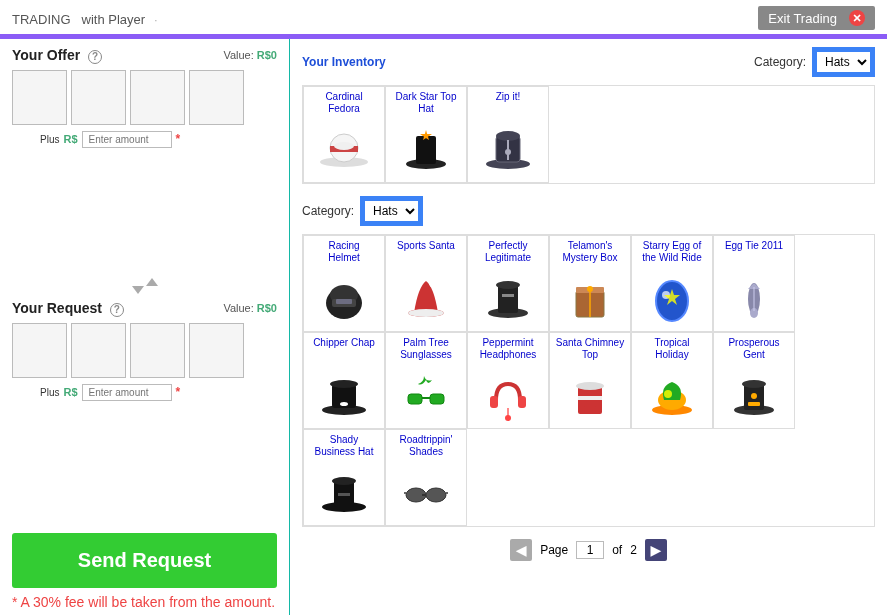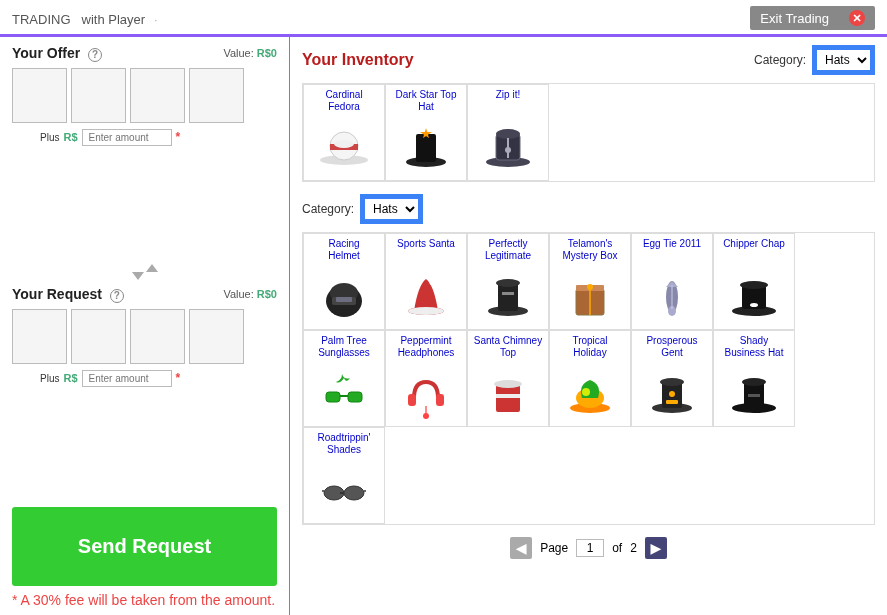--- a/index.html
+++ b/index.html
@@ -12,42 +12,42 @@
       overflow: hidden;
       position: relative;
     }
 
     
     .header {
       display: flex;
       justify-content: space-between;
       align-items: center;
       padding: 6px 12px 4px 12px;
-      border-bottom: 3px solid #8b5cf6;
+      border-bottom: 5px solid #8b5cf6;
     }
     .header-title {
       font-size: 18px;
       font-weight: bold;
       color: #222;
     }
     .header-title span {
       font-size: 13px;
       font-weight: normal;
       color: #555;
     }
     .exit-btn {
       background: #888;
       color: #fff;
       border: none;
       padding: 4px 10px;
       cursor: pointer;
       font-size: 13px;
       display: flex;
       align-items: center;
-      gap: 20px;
+      gap: 12px;
       border-radius: 2px;
     }
     .exit-btn .x-circle {
       background: #e44;
       border-radius: 50%;
       width: 16px;
       height: 16px;
       display: inline-flex;
       align-items: center;
       justify-content: center;
@@ -156,21 +156,21 @@
       padding: 4px 0;
       color: #aaa;
       font-size: 18px;
     }
 
     .send-btn {
       background: #3c3;
       color: #fff;
       border: none;
       width: 100%;
-      padding: 28px;
+      padding: 16px;
       font-size: 20px;
       font-weight: bold;
       cursor: pointer;
       border-radius: 3px;
       margin-top: 8px;
     }
 
     .fee-note {
       font-size: 14px;
       color: #e44;
@@ -184,23 +184,23 @@
       overflow-y: auto;
     }
 
     .inventory-header {
       display: flex;
       justify-content: space-between;
       align-items: center;
       margin-bottom: 8px;
     }
     .inventory-title {
-      font-size: 16px;
-      font-weight: bold;
-      color: #b91c1c;
+      font-size: 12px;
+      font-weight: bold;
+      color: #1d4ed8;
     }
     .category-row {
       display: flex;
       align-items: center;
       gap: 6px;
       font-size: 12px;
       color: #333;
     }
     .category-select {
       border: 5px solid #3b82f6;
@@ -456,20 +456,31 @@
         <div class="inv-item-img">
           <svg width="56" height="56" viewBox="0 0 56 56">
             <rect x="14" y="22" width="28" height="26" rx="2" fill="#a63" stroke="#874" stroke-width="1"></rect>
             <rect x="14" y="18" width="28" height="6" rx="1" fill="#c85"></rect>
             <circle cx="28" cy="20" r="3" fill="#fa0"></circle>
             <line x1="28" y1="22" x2="28" y2="48" stroke="#fa0" stroke-width="1.5"></line>
           </svg>
         </div>
       </div>
 
+      <div class="inv-item">
+        <div class="inv-item-name">Starry Egg of<br>the Wild Ride</div>
+        <div class="inv-item-img">
+          <svg width="56" height="56" viewBox="0 0 56 56">
+            <ellipse cx="28" cy="32" rx="16" ry="20" fill="#2255cc"></ellipse>
+            <ellipse cx="28" cy="32" rx="16" ry="20" fill="none" stroke="#5588ff" stroke-width="2"></ellipse>
+            <circle cx="22" cy="26" r="4" fill="#fff" opacity="0.7"></circle>
+            <polygon points="28,20 30,26 36,26 31,30 33,36 28,32 23,36 25,30 20,26 26,26" fill="#ff0" opacity="0.8"></polygon>
+          </svg>
+        </div>
+      </div>
 
       <div class="inv-item">
         <div class="inv-item-name">Egg Tie 2011</div>
         <div class="inv-item-img">
           <svg width="56" height="56" viewBox="0 0 56 56">
             <ellipse cx="28" cy="30" rx="6" ry="16" fill="#88a"></ellipse>
             <polygon points="28,14 22,20 34,20" fill="#aac"></polygon>
             <ellipse cx="28" cy="44" rx="4" ry="5" fill="#aac"></ellipse>
             <line x1="28" y1="18" x2="28" y2="42" stroke="#cce" stroke-width="1"></line>
           </svg>

